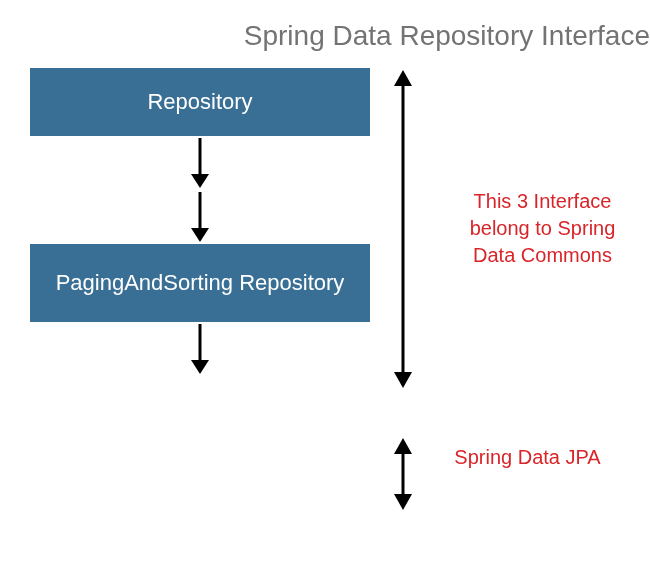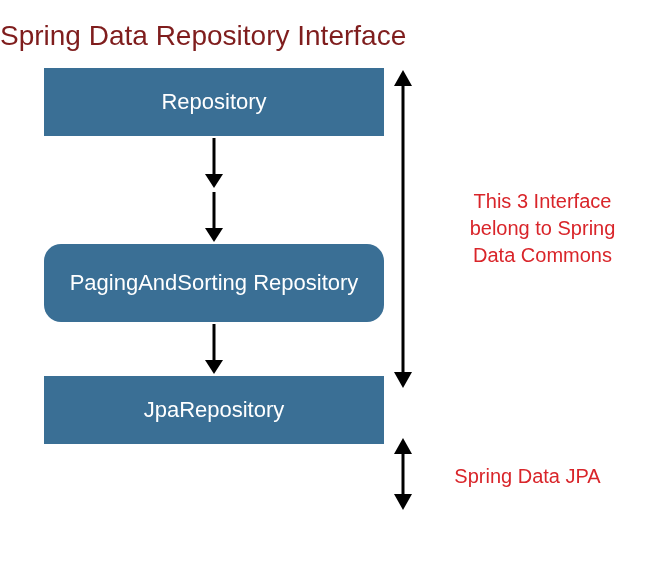--- a/index.html
+++ b/index.html
@@ -10,55 +10,54 @@
     body {
       width: 650px;
       height: 576px;
       background: #ffffff;
       font-family: -apple-system, BlinkMacSystemFont, "Segoe UI", Helvetica, Arial, sans-serif;
       position: relative;
     }
     .title {
       font-size: 28px;
       font-weight: 400;
-      color: #7f1d1d;
-      text-align: left;
+      color: #737373;
+      text-align: right;
       padding-top: 20px;
       width: 650px;
     }
     .diagram-area {
       position: absolute;
       top: 68px;
       left: 30px;
       width: 590px;
       height: 490px;
     }
     .boxes-column {
       position: absolute;
-      left: 14px;
+      left: 0;
       top: 0;
       width: 340px;
     }
     .box {
       width: 340px;
       height: 68px;
       background: #3a6f95;
       color: #ffffff;
       font-size: 22px;
       font-weight: 400;
       display: flex;
       align-items: center;
       justify-content: center;
       text-align: center;
       line-height: 1.2;
       padding: 6px;
     }
     .box-tall {
       height: 78px;
-      border-radius: 17px;
     }
     .arrow-down {
       width: 340px;
       height: 54px;
       display: flex;
       align-items: center;
       justify-content: center;
     }
     .arrow-down svg {
       width: 28px;
@@ -88,21 +87,21 @@
       text-align: center;
       line-height: 1.35;
     }
     .annotation-1 {
       left: 420px;
       top: 120px;
       width: 185px;
     }
     .annotation-2 {
       left: 405px;
-      top: 395px;
+      top: 376px;
       width: 185px;
     }
   </style>
 </head>
 <body>
 
 <h1 class="title">Spring Data Repository Interface</h1>
 
 <div class="diagram-area">
 
@@ -131,23 +130,20 @@
       <span>PagingAndSorting Repository</span>
     </div>
 
     <div class="arrow-down">
       <svg viewBox="0 0 28 54">
         <line x1="14" y1="2" x2="14" y2="40" stroke="#000" stroke-width="3"></line>
         <polygon points="14,52 5,38 23,38" fill="#000"></polygon>
       </svg>
     </div>
 
-    <div class="box">
-      <span>JpaRepository</span>
-    </div>
 
   </div>
 
   <div class="bracket-arrow bracket-1">
     <svg viewBox="0 0 26 318" width="26" height="318">
       <line x1="13" y1="14" x2="13" y2="304" stroke="#000" stroke-width="3"></line>
       <polygon points="13,0 4,16 22,16" fill="#000"></polygon>
       <polygon points="13,318 4,302 22,302" fill="#000"></polygon>
     </svg>
   </div>

